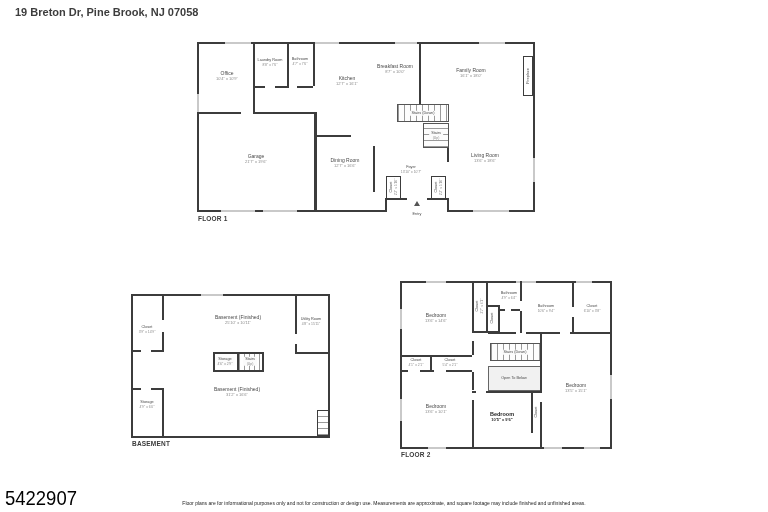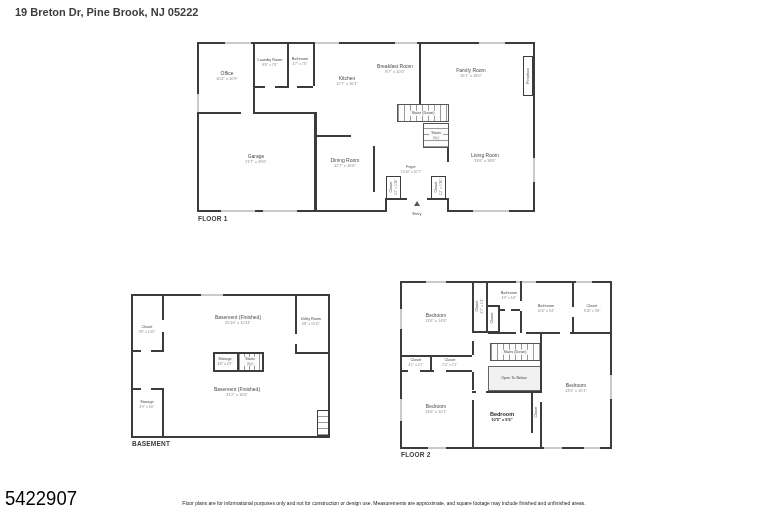--- a/index.html
+++ b/index.html
@@ -26,21 +26,21 @@
   .small .rname{font-size:3.8px;line-height:4.5px;}
   .small .rdims{font-size:3.4px;line-height:4px;}
   .bold .rname{font-size:5.5px;font-weight:700;color:#1f1f1f;}
   .bold .rdims{font-weight:700;color:#1f1f1f;}
   .mls{position:absolute;left:5px;top:486px;font-size:21px;color:#000;transform:scaleX(.88);transform-origin:left top;}
   .disclaimer{position:absolute;left:50%;top:500px;transform:translateX(-50%);font-size:5px;color:#222;white-space:nowrap;}
 </style>
 </head>
 <body>
 
-<div class="title">19 Breton Dr, Pine Brook, NJ 05222</div>
+<div class="title">19 Breton Dr, Pine Brook, NJ 07058</div>
 
 <div class="plan" style="left:197px;top:42px;width:338px;height:170px">
   <i class="w" style="left:0;top:0;width:338px;height:2px"></i>
   <i class="win" style="left:28px;top:0;width:26px;height:2px"></i>
   <i class="win" style="left:116px;top:0;width:26px;height:2px"></i>
   <i class="win" style="left:198px;top:0;width:22px;height:2px"></i>
   <i class="win" style="left:282px;top:0;width:26px;height:2px"></i>
   <i class="w" style="left:0;top:0;width:2px;height:170px"></i>
   <i class="win" style="left:0;top:52px;width:2px;height:18px"></i>
   <i class="w" style="left:336px;top:0;width:2px;height:170px"></i>

